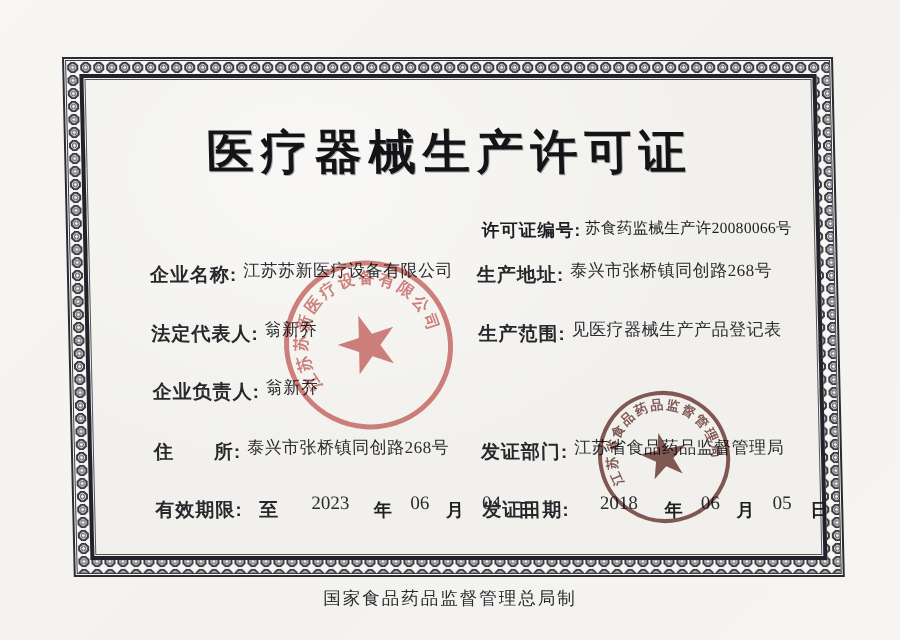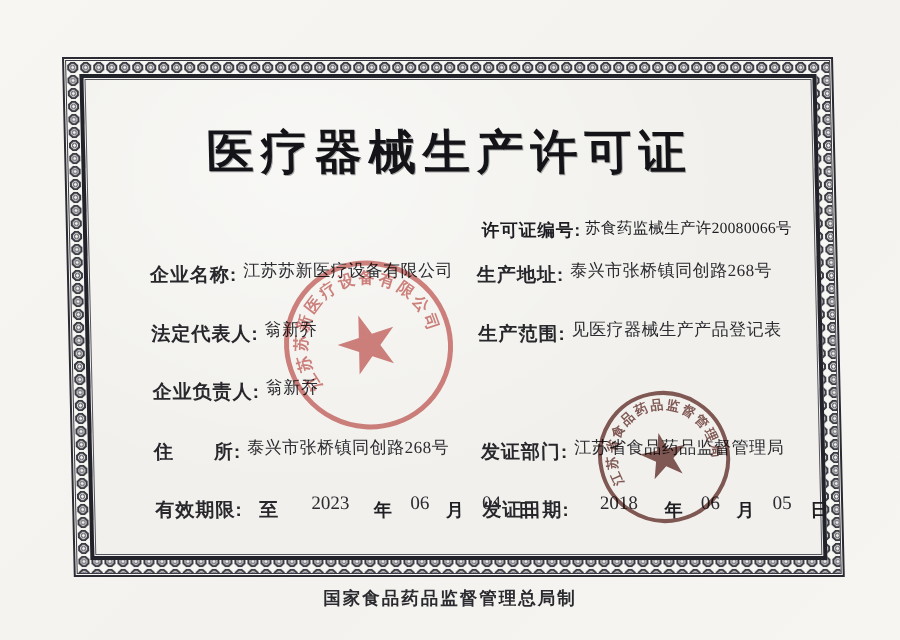--- a/index.html
+++ b/index.html
@@ -61,21 +61,21 @@
   }
   .lic-lab{font-weight:bold;font-size:17.5px;letter-spacing:1px;}
   .lic-val{
     display:inline-block;transform:translateY(-3px);
     font-family:"Liberation Serif","DejaVu Serif",serif;
     font-size:15.5px;margin-left:4px;letter-spacing:.3px;
   }
   .unit{font-weight:bold;font-size:18px;}
   .footer{
     position:absolute;left:0;right:0;top:586px;
-    text-align:center;font-weight:bold;font-size:17.5px;
+    text-align:center;font-weight:normal;font-size:17.5px;
     letter-spacing:2px;color:#2a2a2f;
   }
   .seal{position:absolute;mix-blend-mode:multiply;pointer-events:none;}
   .seal-company{left:189px;top:177px;opacity:.78;transform:rotate(-18deg);color:#c9625e;}
   .seal-authority{left:502px;top:309px;opacity:.9;transform:rotate(-12deg);color:#7a4b48;}
   .seal svg{display:block;}
   .seal text{
     font-family:"Liberation Serif","DejaVu Serif",serif;
     font-weight:bold;fill:currentColor;
   }

